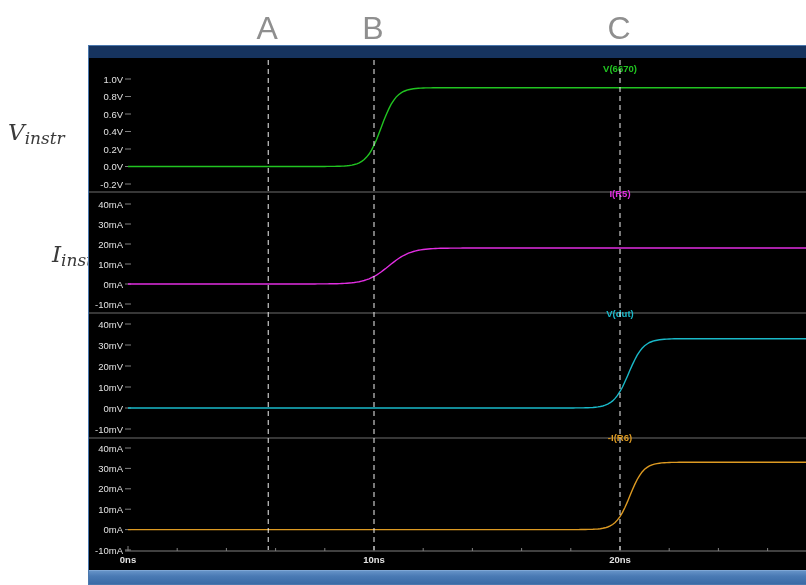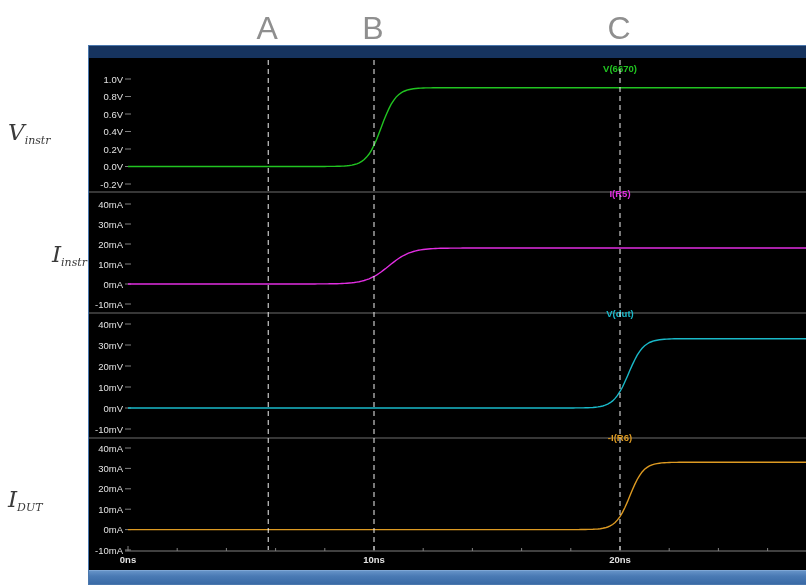--- a/index.html
+++ b/index.html
@@ -5,21 +5,21 @@
   *{margin:0;padding:0;box-sizing:border-box}
   html,body{width:806px;height:585px;overflow:hidden}
   body{background:#ffffff;font-family:"Liberation Sans",sans-serif}
   .screen{position:relative;width:806px;height:585px;background:#ffffff}
 
   .row-label{
     position:absolute;left:8px;width:78px;
     font-family:"DejaVu Serif",serif;font-style:italic;
     font-size:23px;color:#3a3a3a;white-space:nowrap;
   }
-  .row-label sub{font-size:11px;font-style:italic;line-height:0;vertical-align:-4px}
+  .row-label sub{font-size:17px;font-style:italic;line-height:0;vertical-align:-4px}
 
   .cursor-letter{
     position:absolute;top:10px;transform:translateX(-50%);
     font-size:32px;color:#8f8f8f;font-family:"Liberation Sans",sans-serif;
   }
 
   .wave-window{
     position:absolute;left:88px;top:45px;width:718px;height:540px;
     background:#000;border:1px solid #4a77ad;border-right:none;
   }
@@ -32,23 +32,20 @@
 </head>
 <body>
 
 <div class="screen">
 
   <div class="row-label" id="rl0" style="top: 118.5px;">
     <span>V</span><sub>instr</sub>
   </div>
   <div class="row-label" id="rl1" style="top: 241px; margin-left: 44px;">
     <span>I</span><sub>instr</sub>
-  </div>
-  <div class="row-label" id="rl3" style="top: 486px;">
-    <span>I</span><sub>DUT</sub>
   </div>
 
   <div class="cursor-letter" id="cl0" style="left: 267.22px; color: rgb(143, 143, 143);">A</div>
   <div class="cursor-letter" id="cl1" style="left: 373px; color: rgb(143, 143, 143);">B</div>
   <div class="cursor-letter" id="cl2" style="left: 619px; color: rgb(143, 143, 143);">C</div>
 
   <div class="wave-window">
     <div class="win-top"></div>
     <svg id="plot" width="718" height="514">
         <line x1="0" y1="134" x2="718" y2="134" stroke="#6e6e6e" stroke-width="1"></line>

